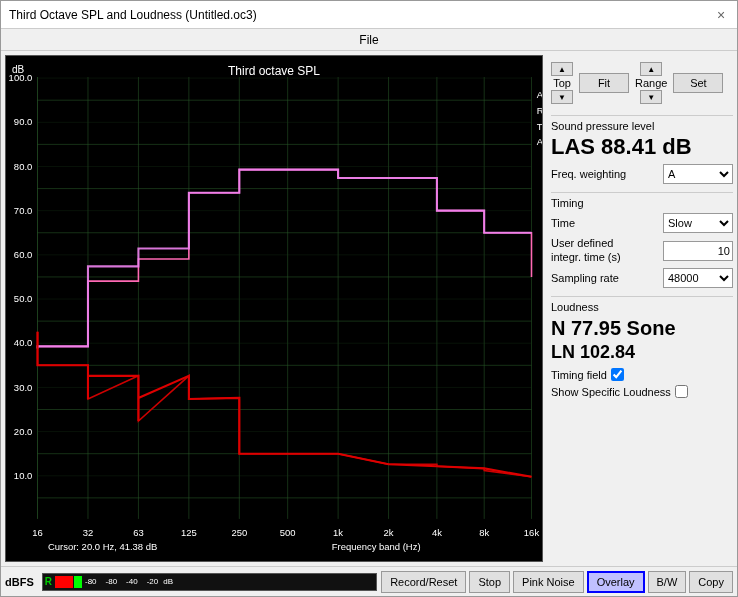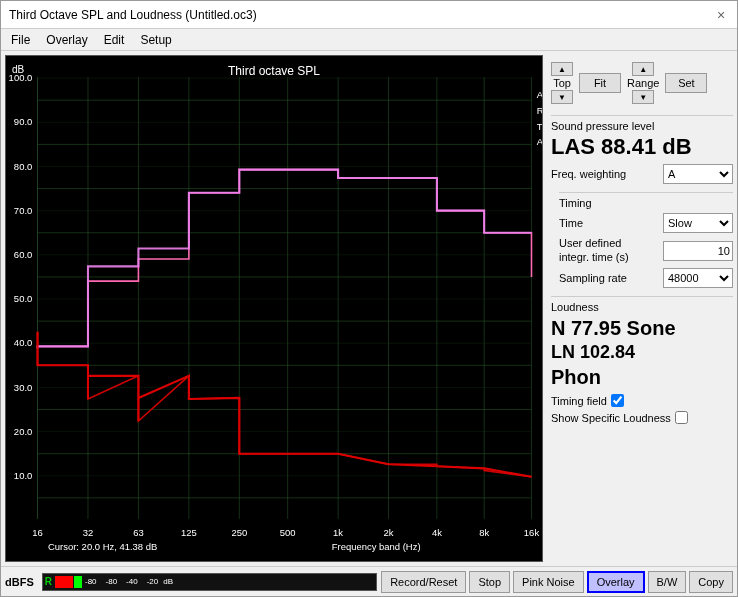--- a/index.html
+++ b/index.html
@@ -4,46 +4,46 @@
   <style>
     * { box-sizing: border-box; margin: 0; padding: 0; }
     body { font-family: 'Segoe UI', Tahoma, Geneva, Verdana, sans-serif; font-size: 12px; background: #f0f0f0; }
     
     .window { width: 738px; height: 597px; background: #f0f0f0; border: 1px solid #999; display: flex; flex-direction: column; overflow: hidden; }
     
     .title-bar { background: #fff; border-bottom: 1px solid #ccc; display: flex; align-items: center; justify-content: space-between; padding: 4px 8px; height: 28px; }
     .title-text { font-size: 12px; color: #000; }
     .close-btn { width: 16px; height: 16px; cursor: pointer; display: flex; align-items: center; justify-content: center; font-size: 14px; color: #666; }
     
-    .menu-bar { display: flex; gap: 4px; padding: 2px 4px; background: #f0f0f0; border-bottom: 1px solid #ccc; height: 22px; align-items: center; }
+    .menu-bar { display: flex; gap: 4px; padding: 2px 4px; background: #f0f0f0; border-bottom: 1px solid #ccc; height: 22px; align-items: center; flex-direction: column; }
     .menu-item { padding: 2px 6px; cursor: pointer; font-size: 12px; color: #000; }
     
     .main-content { display: flex; flex: 1; overflow: hidden; }
     
     .chart-area { flex: 1; background: #000; position: relative; margin: 4px; border: 1px solid #555; overflow: hidden; }
     .chart-inner { width: 100%; height: 100%; position: relative; }
     
     .chart-title { position: absolute; top: 8px; left: 50%; transform: translateX(-50%); color: #fff; font-size: 12px; z-index: 10; }
     .chart-db-label { position: absolute; top: 8px; left: 6px; color: #fff; font-size: 10px; }
     
     .chart-svg { width: 100%; height: 100%; }
     
     .sidebar { width: 190px; display: flex; flex-direction: column; padding: 4px; gap: 4px; }
     .nav-btn { width: 20px; height: 14px; background: #e0e0e0; border: 1px solid #999; cursor: pointer; display: flex; align-items: center; justify-content: center; font-size: 8px; }
-    .nav-btn-labeled { width: 42px; height: 20px; background: #e0e0e0; border: 1px solid #999; cursor: pointer; display: flex; align-items: center; justify-content: center; font-size: 11px; }
+    .nav-btn-labeled { width: 50px; height: 20px; background: #e0e0e0; border: 1px solid #999; cursor: pointer; display: flex; align-items: center; justify-content: center; font-size: 11px; }
     
     .spl-section { padding: 4px 0; border-top: 1px solid #ccc; }
     .section-label { font-size: 11px; color: #000; margin-bottom: 2px; }
     .spl-value { font-size: 22px; font-weight: bold; color: #000; line-height: 1.2; }
     
     .freq-weighting { display: flex; align-items: center; justify-content: space-between; margin-top: 4px; }
     .fw-label { font-size: 11px; }
     .fw-select { width: 70px; height: 20px; font-size: 11px; border: 1px solid #999; background: #fff; }
     
-    .timing-section { border-top: 1px solid #ccc; padding: 4px 0; margin-left: 8px; }
+    .timing-section { border-top: 1px solid #ccc; padding: 4px 0; }
     .timing-row { display: flex; align-items: center; justify-content: space-between; margin-top: 4px; }
     .timing-label { font-size: 11px; }
     .timing-select { width: 70px; height: 20px; font-size: 11px; border: 1px solid #999; background: #fff; }
     .timing-input { width: 70px; height: 20px; font-size: 11px; border: 1px solid #999; padding: 0 2px; text-align: right; }
     
     .loudness-section { border-top: 1px solid #ccc; padding: 4px 0; }
     .loudness-value { font-size: 20px; font-weight: bold; color: #000; line-height: 1.3; }
     .loudness-value-sm { font-size: 18px; font-weight: bold; color: #000; line-height: 1.3; }
     .loudness-phon { font-size: 20px; font-weight: bold; color: #000; line-height: 1.3; }
     
@@ -235,21 +235,20 @@
             <option>44100</option>
             <option>96000</option>
           </select>
         </div>
       </div>
 
       <div class="loudness-section">
         <div class="section-label">Loudness</div>
         <div class="loudness-value">N 77.95 Sone</div>
         <div class="loudness-value-sm">LN 102.84</div>
-        <div class="loudness-phon">Phon</div>
 
         <div class="checkbox-row">
           <span class="checkbox-label">Timing field</span>
           <input type="checkbox" checked="" style="">
         </div>
 
         <div class="checkbox-row">
           <span class="checkbox-label">Show Specific Loudness</span>
           <input type="checkbox" style="">
         </div>

